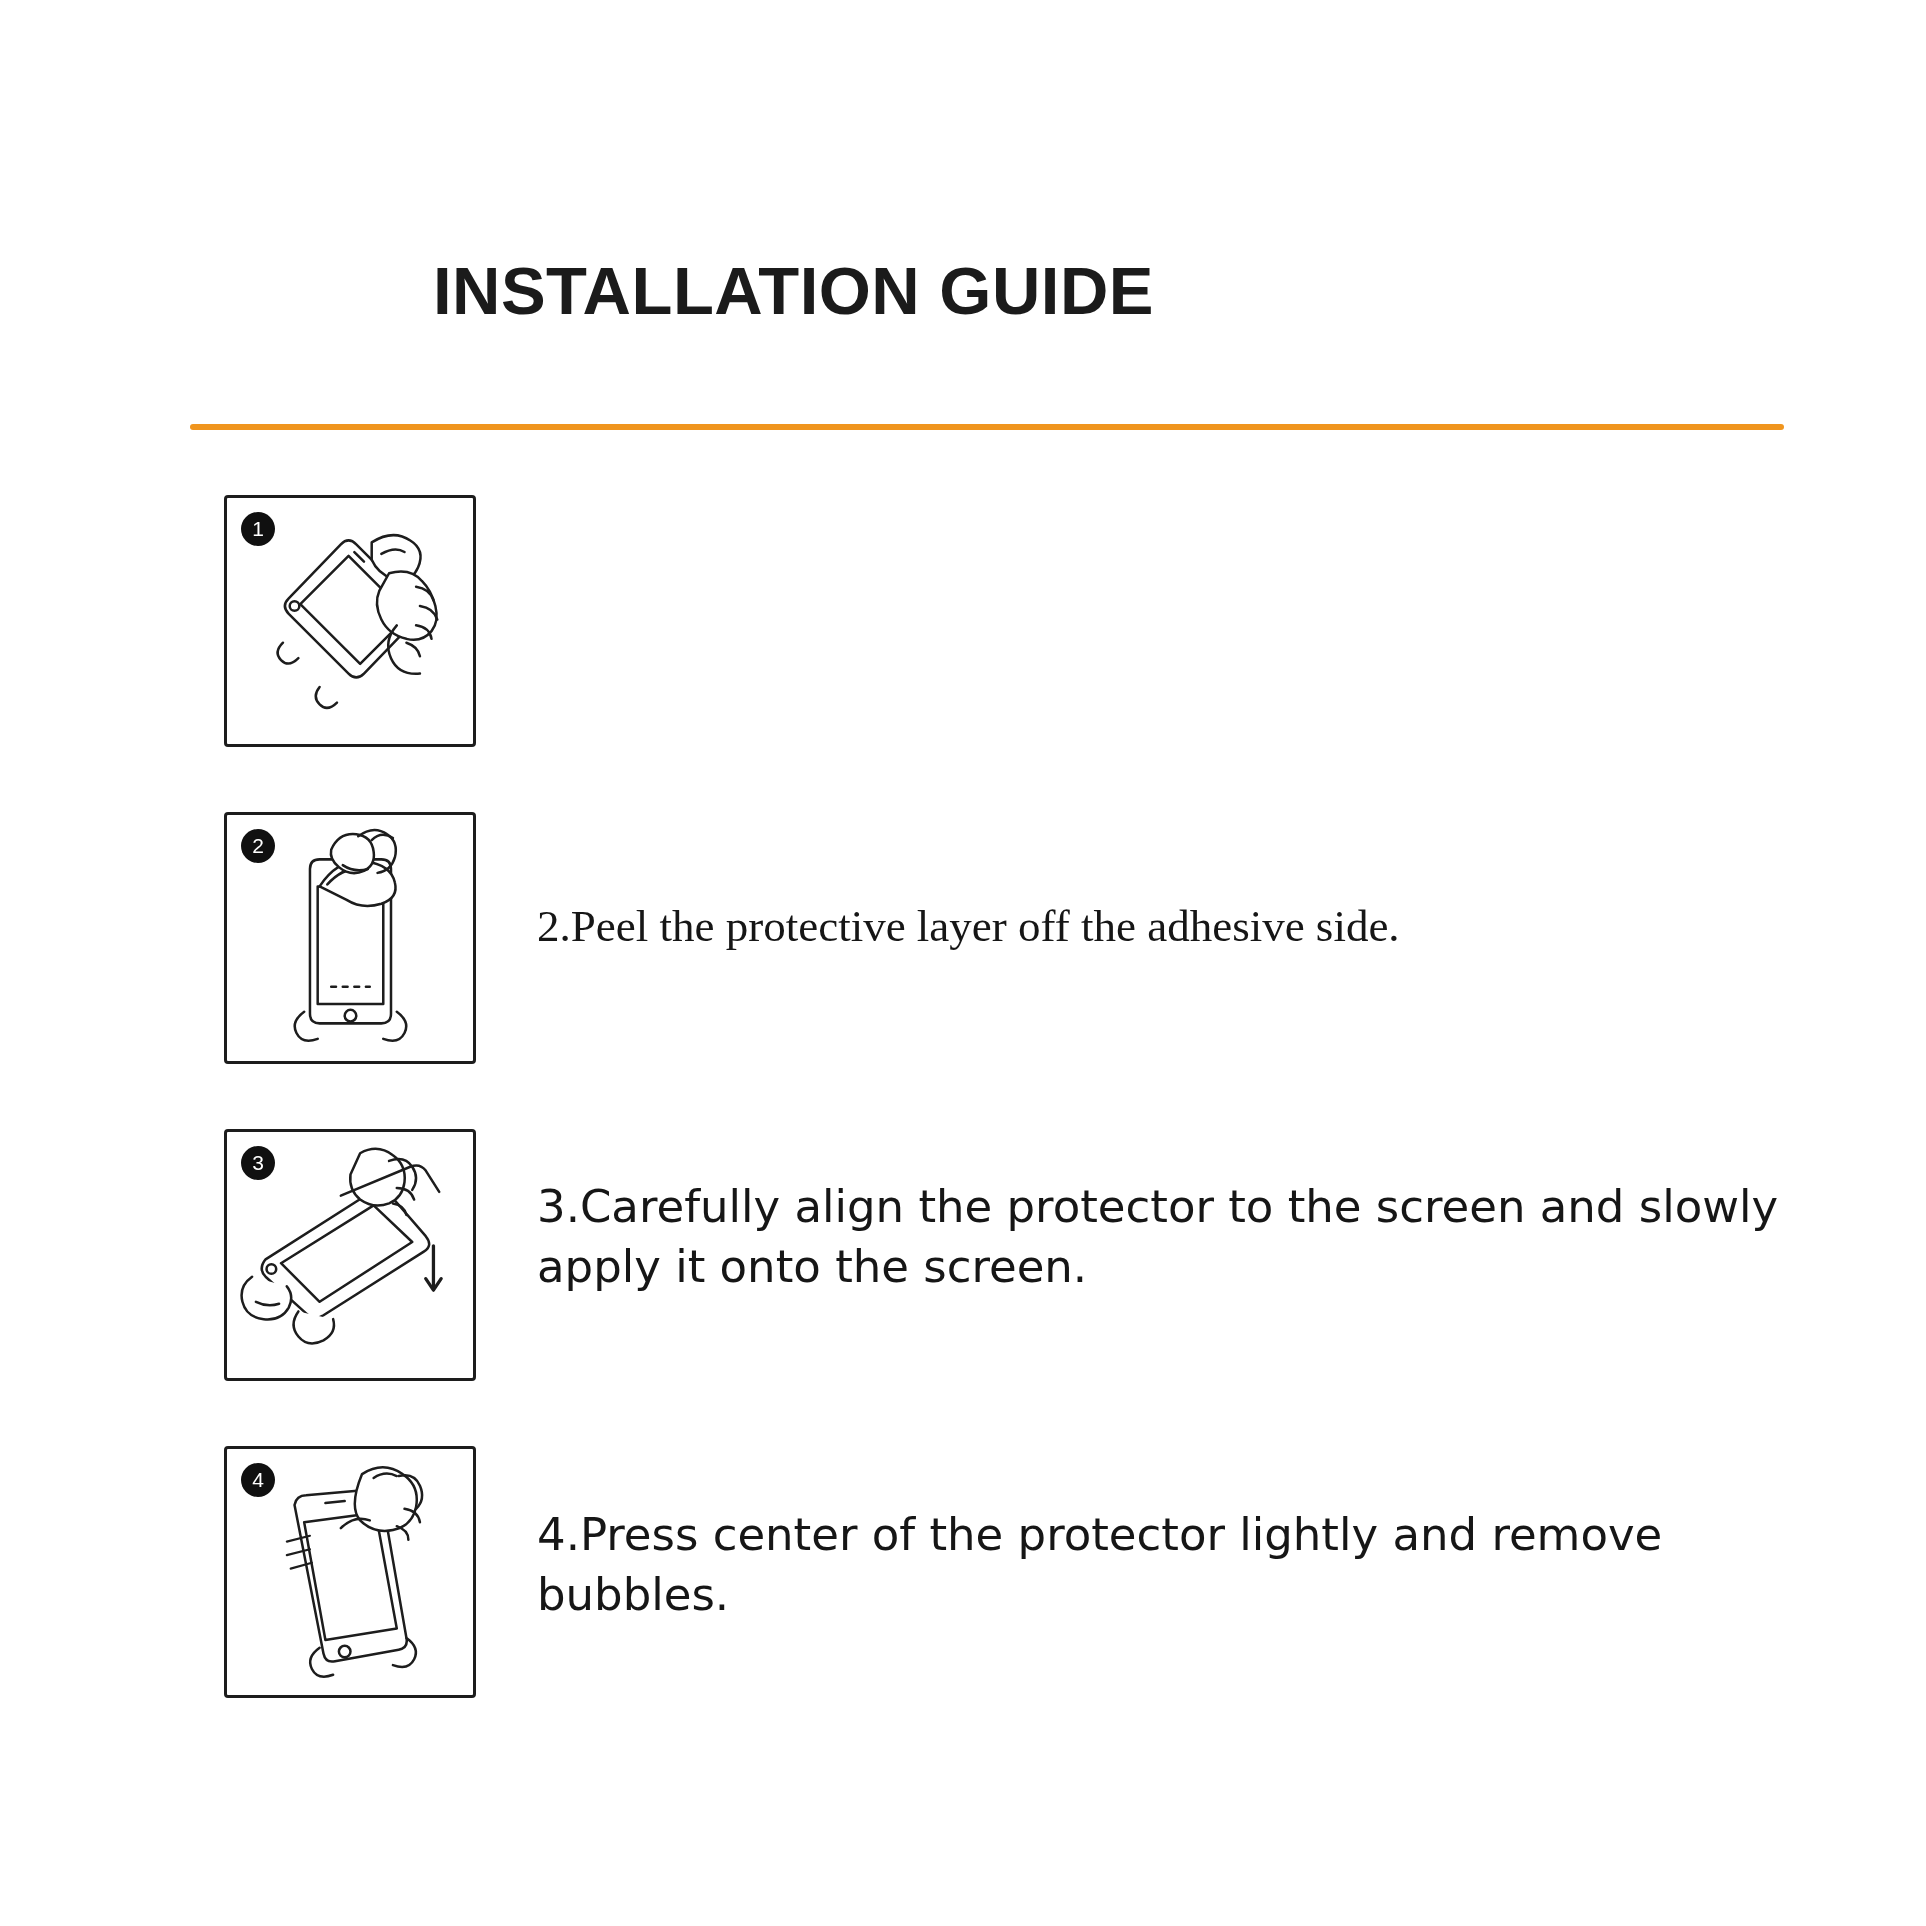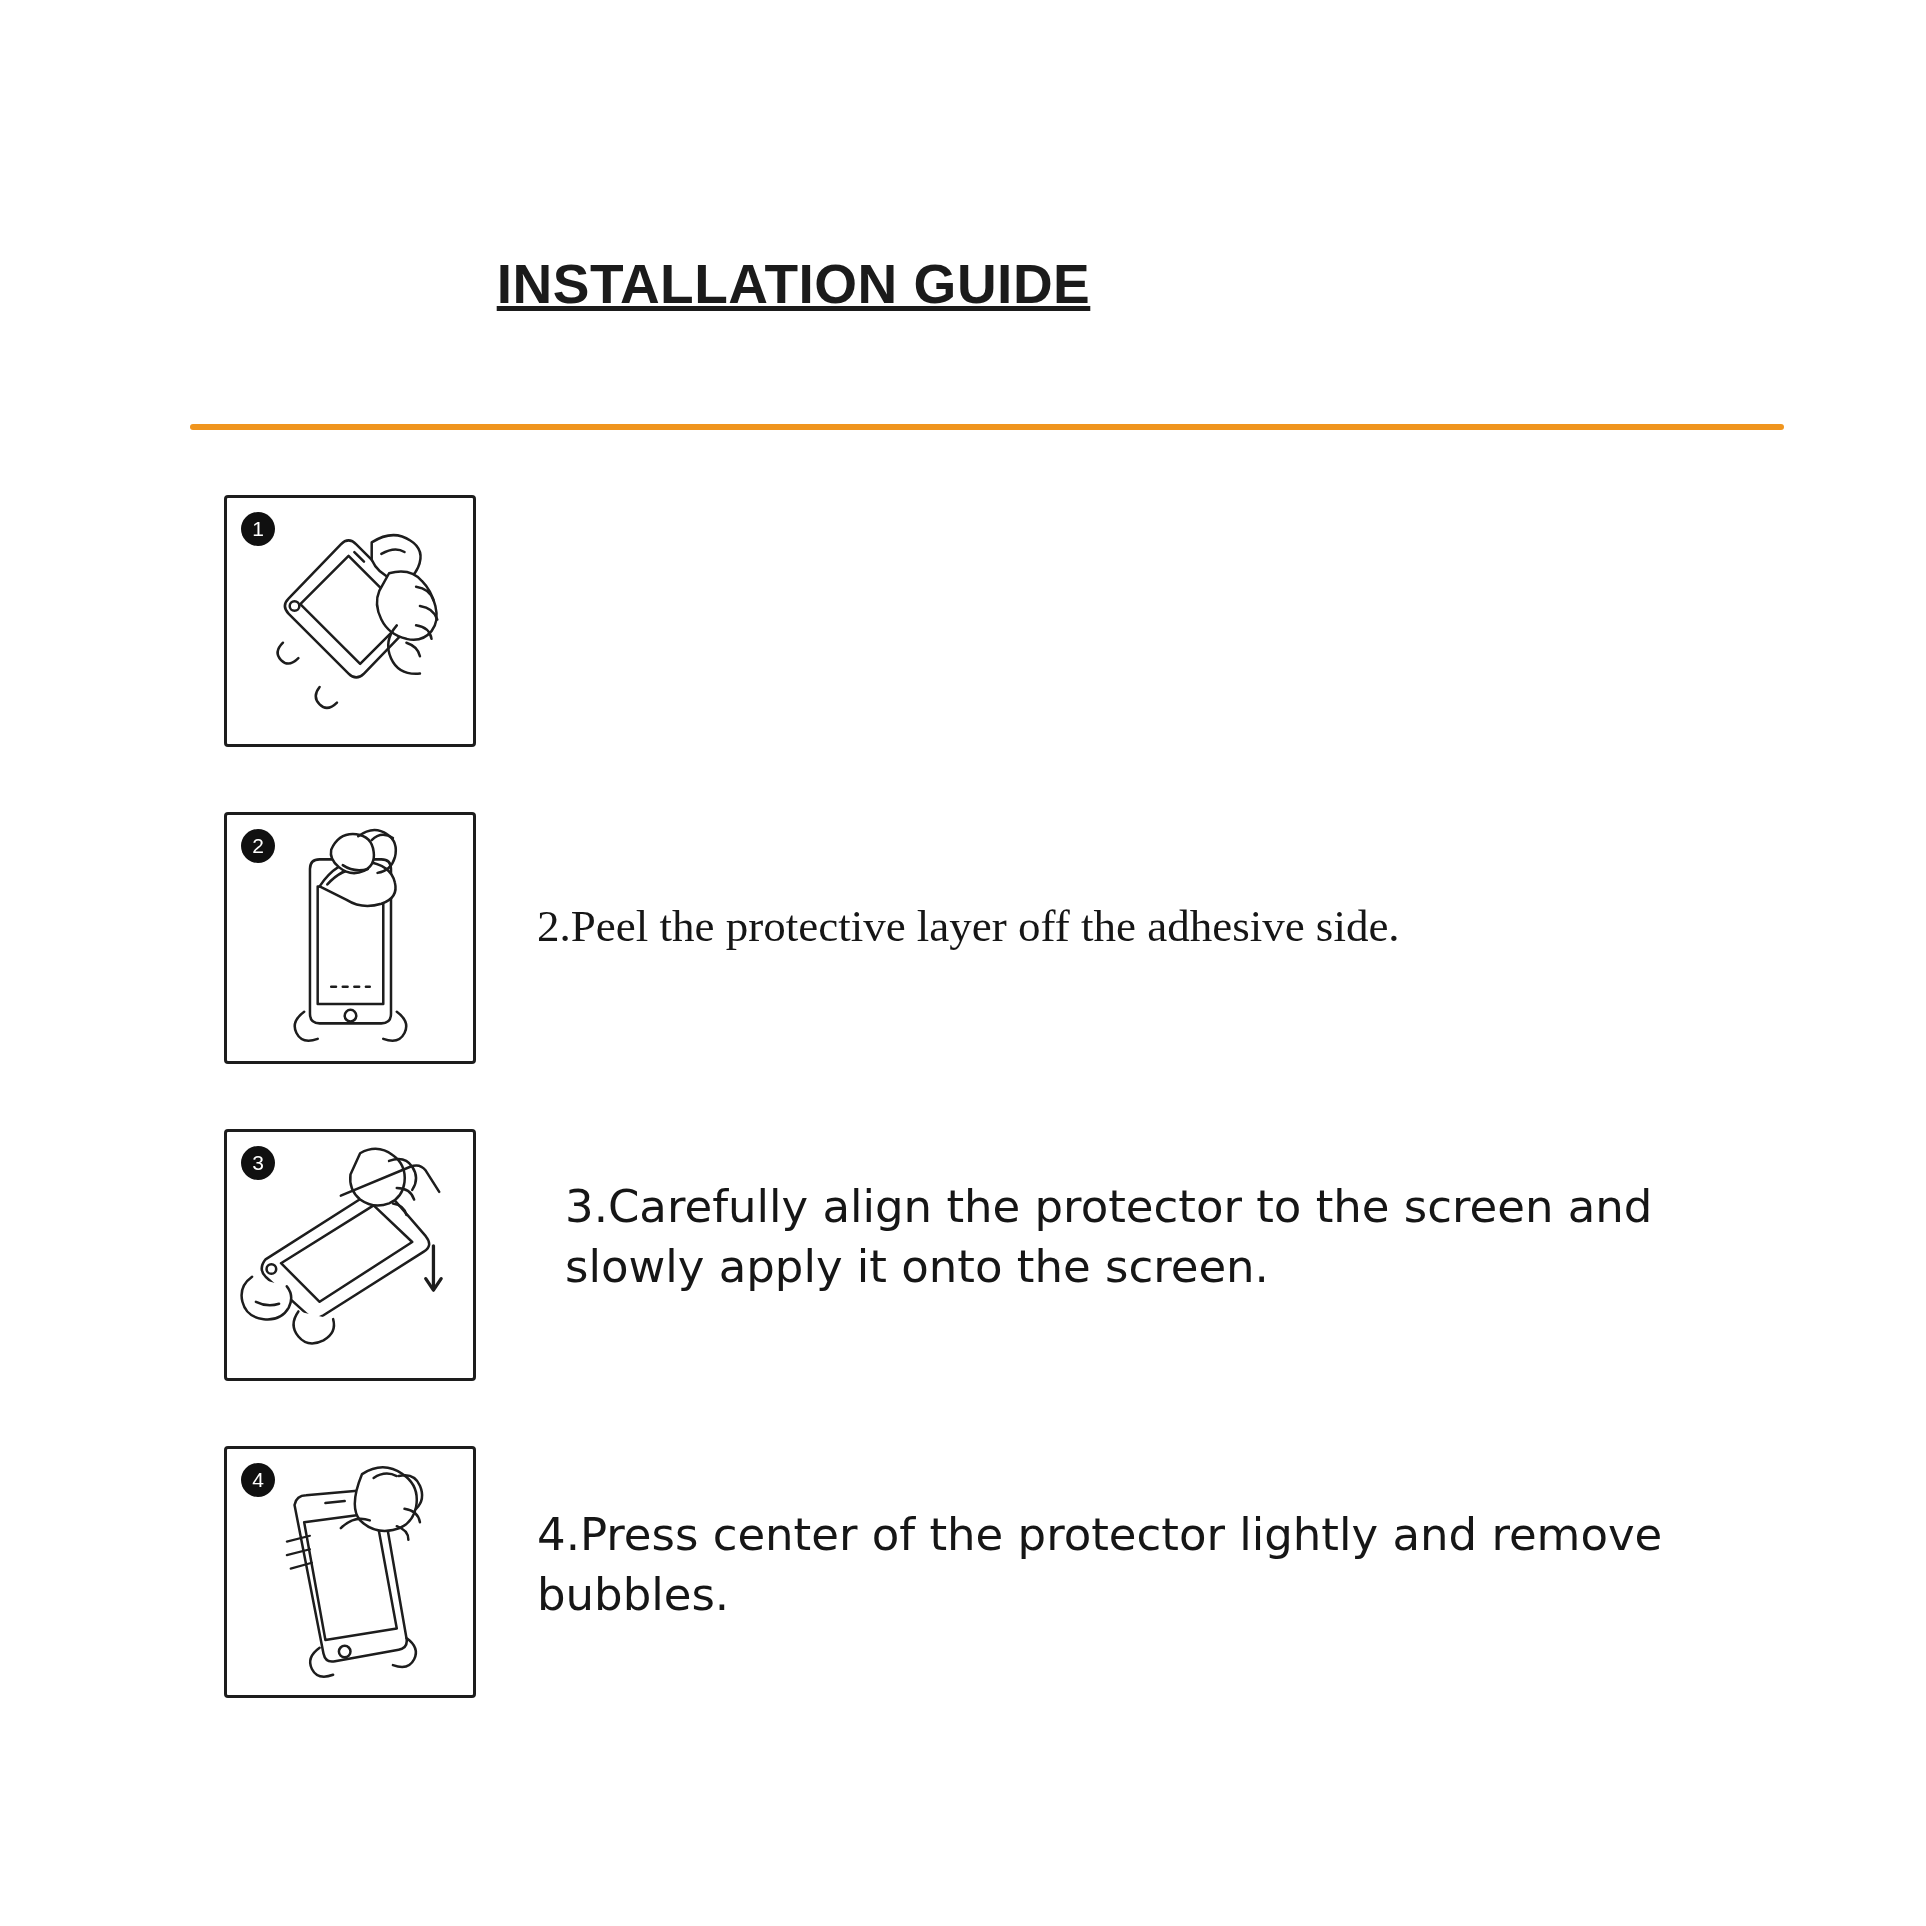--- a/index.html
+++ b/index.html
@@ -22,24 +22,23 @@
     padding: 0;
   }
   .title {
     position: absolute;
     left: 0;
     top: 252px;
     width: 1587px;
     text-align: center;
     font-family: "Liberation Sans", sans-serif;
     font-weight: bold;
-    font-size: 55px;
+    font-size: 67px;
     letter-spacing: 0.5px;
     color: #1b1b1b;
-    text-decoration: underline;
   }
   .rule {
     position: absolute;
     left: 190px;
     top: 424px;
     width: 1594px;
     height: 6px;
     background: #f0951e;
     border-radius: 3px;
   }
@@ -98,21 +97,21 @@
     font-size: 45px;
     line-height: 1.33;
     color: #161616;
   }
   
   .step-1 { margin-bottom: 65px; }
   .step-1 .text { padding-top: 14px; }
   .step-2 { margin-bottom: 65px; }
   .step-2 .text { padding-top: 85px; font-family: Liberation Serif, serif; }
   .step-3 { margin-bottom: 65px; }
-  .step-3 .text { padding-top: 48px; margin-left: 28px; }
+  .step-3 .text { padding-top: 48px; }
   .step-4 .text { padding-top: 59px; }
 </style>
 </head>
 <body>
 
 <div class="page">
 
   <div class="title">INSTALLATION GUIDE</div>
   <div class="rule"></div>
 

